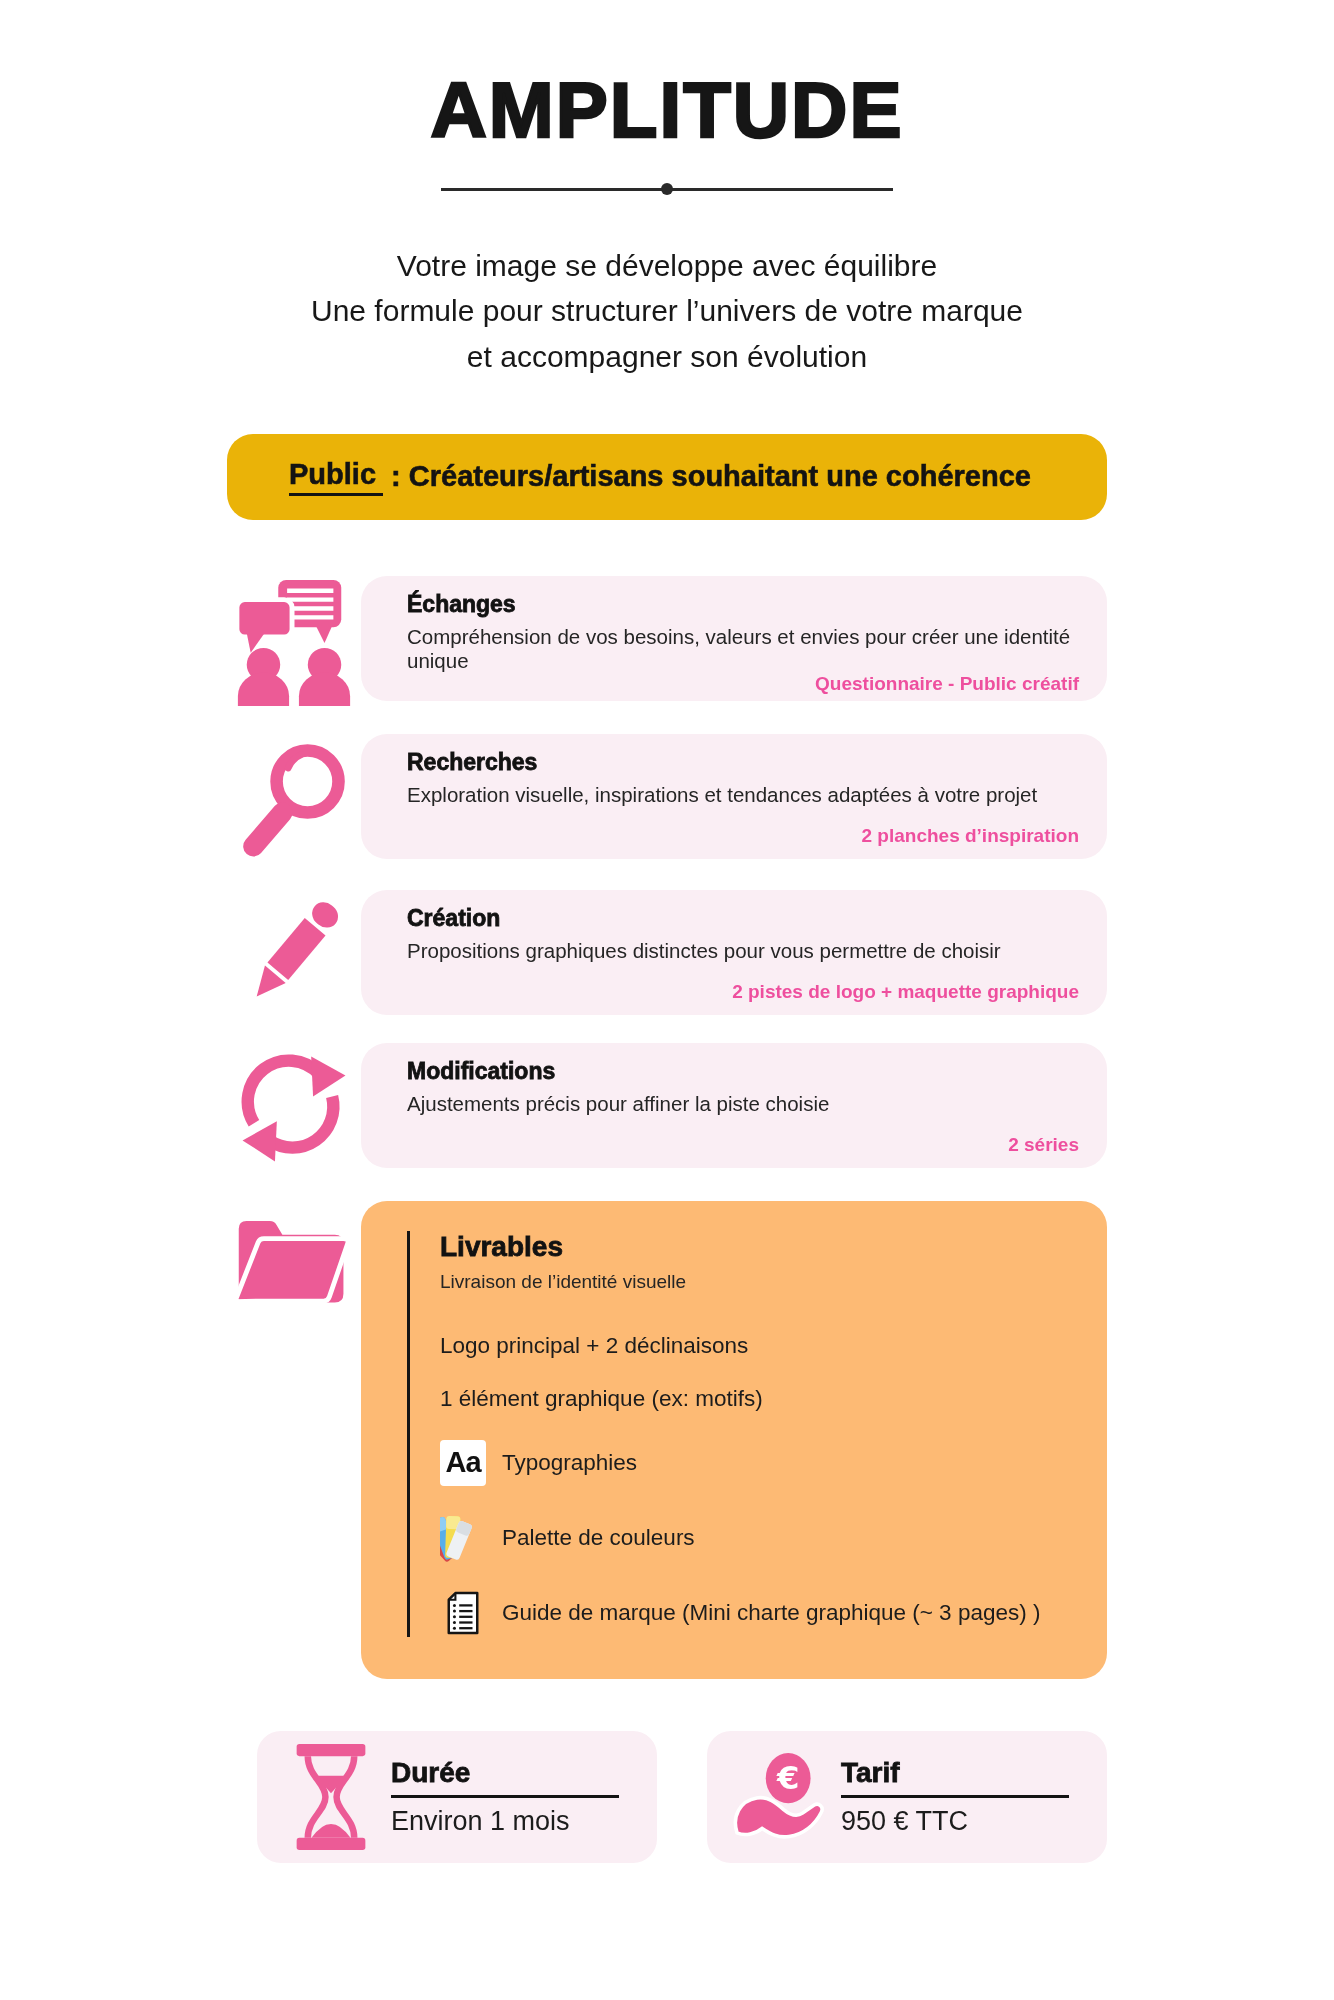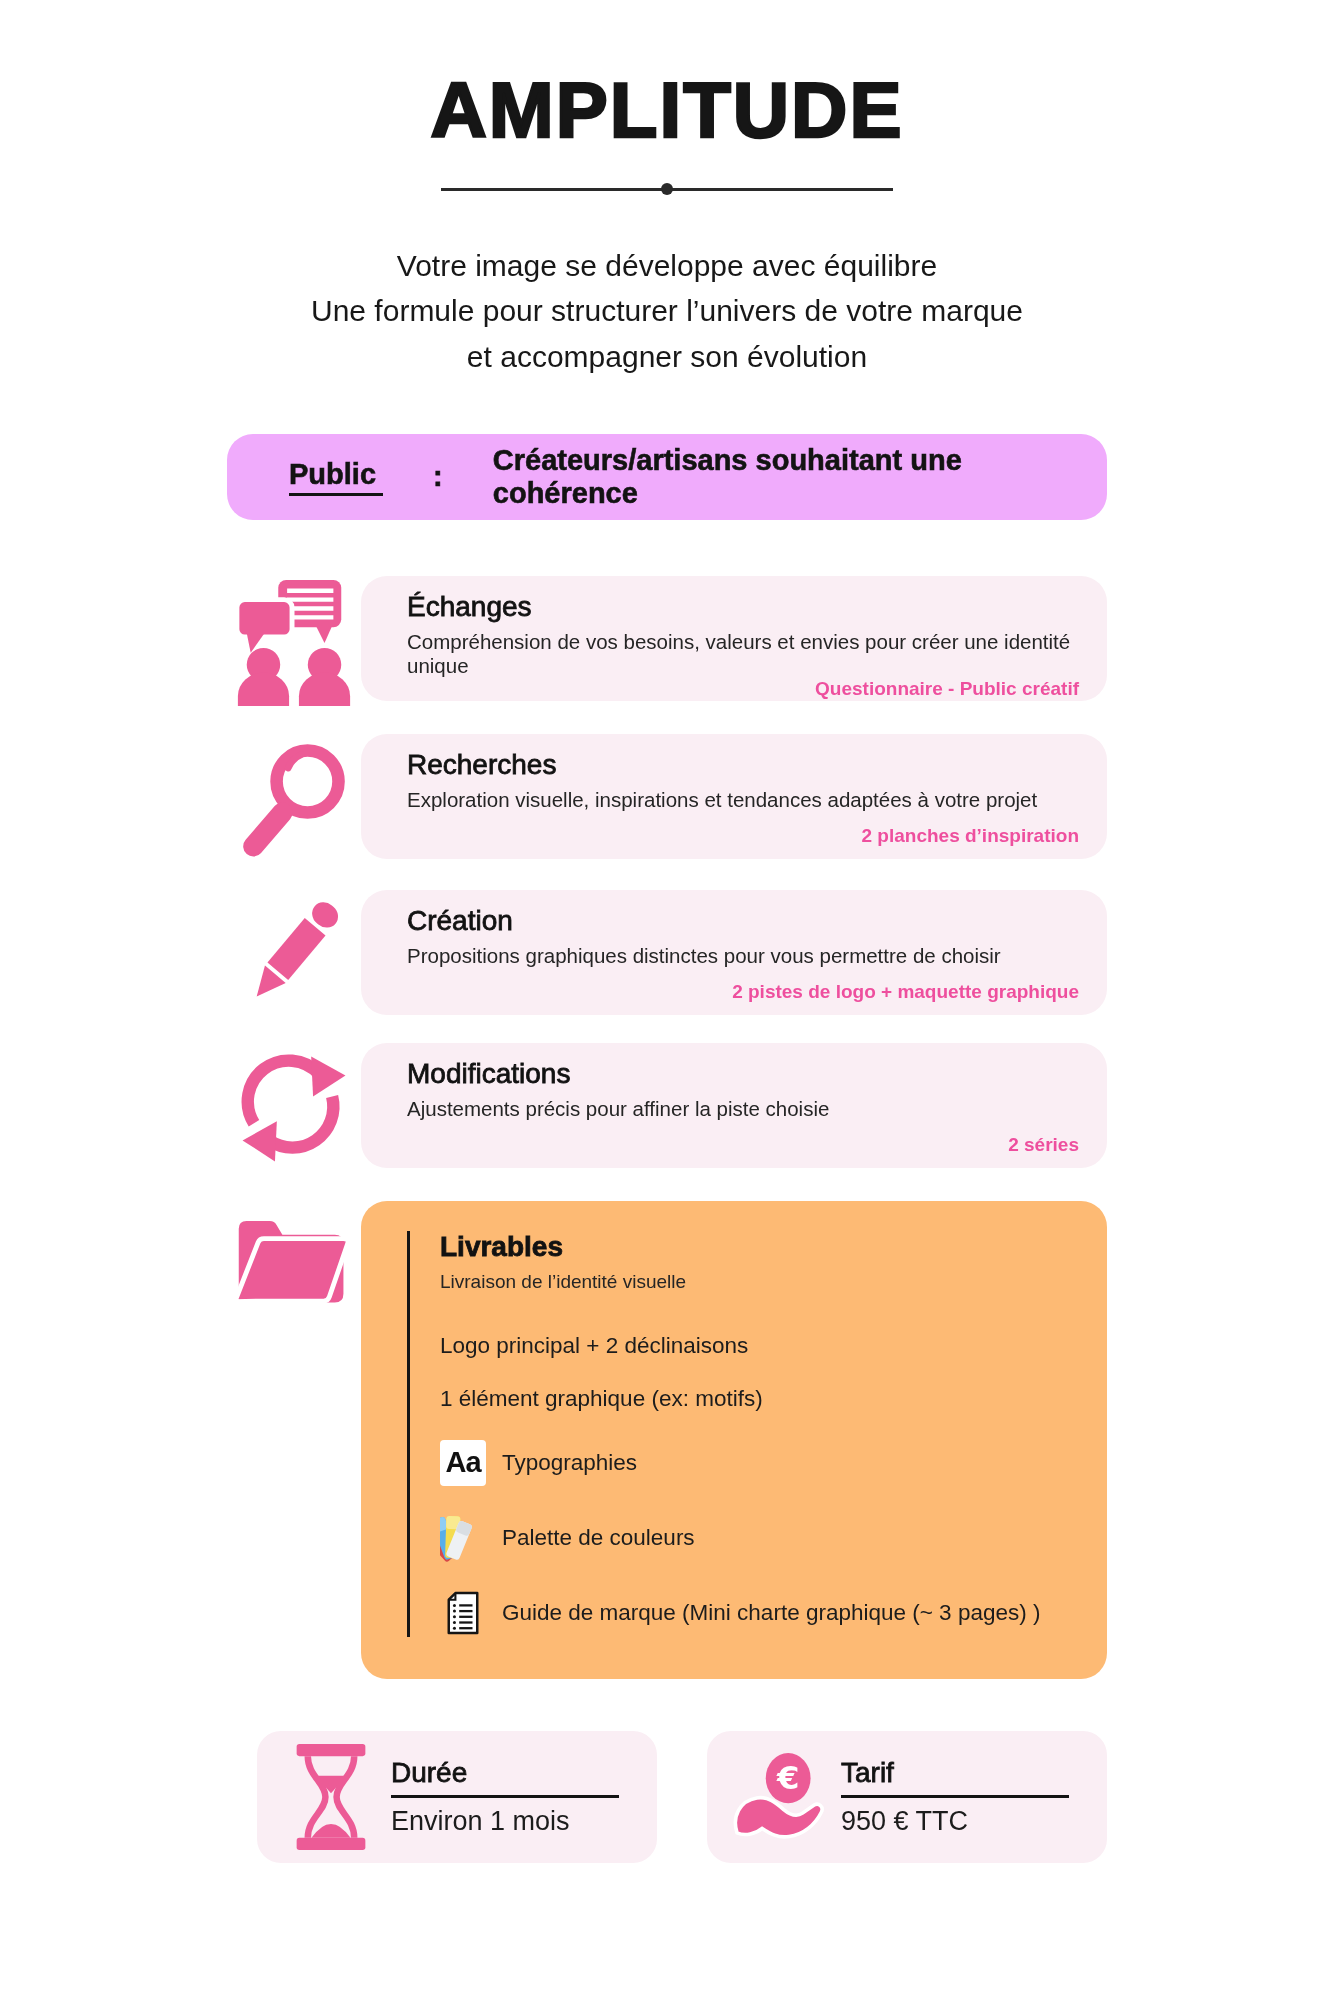--- a/index.html
+++ b/index.html
@@ -12,57 +12,57 @@
   .hdr h1 {
     font-size:78px; line-height:1.1; font-weight:700; color:#161616;
     letter-spacing:2px; -webkit-text-stroke:2.6px #161616;
   }
   .divider { position:relative; width:452px; height:3px; background:#2a2a2a; margin:34px auto 0; }
   .divider .dot { position:absolute; left:50%; top:50%; transform:translate(-50%,-50%); width:12px; height:12px; border-radius:50%; background:#2a2a2a; }
   .subtitle { margin-top:52px; font-family:Liberation Sans, sans-serif; font-size:30px; line-height:1.52; color:#181818; text-align:center; }
 
   
   .public-banner {
-    margin-top:54px; height:86px; background:#f0abfc; border-radius:26px;
+    margin-top:54px; height:86px; background:#eab308; border-radius:26px;
     display:flex; align-items:center; padding-left:62px;
-    font-size:29px; font-weight:700; color:#131313;gap:42px; -webkit-text-stroke:0.6px #131313;
+    font-size:29px; font-weight:700; color:#131313; -webkit-text-stroke:0.6px #131313;
   }
   .public-label { border-bottom:3.5px solid #131313; padding-bottom:2px; padding-right:7px; }
 
   
   .steps { margin-top:56px; }
   .step-row { display:flex; margin-bottom:28px; }
   .icon-col { width:134px; flex:0 0 134px; display:flex; align-items:center; justify-content:center; }
   .icon-col.top { align-items:flex-start; padding-top:2px; }
   .step-card {
     flex:1; height:125px; background:#faeef4; border-radius:26px;
     padding:15px 28px 12px 46px; display:flex; flex-direction:column;
   }
-  .step-title { font-size:28px; font-weight:400; color:#121212; -webkit-text-stroke:0.8px #121212; }
+  .step-title { font-size:23px; font-weight:700; color:#121212; -webkit-text-stroke:0.8px #121212; }
   .step-desc { font-size:20.5px; color:#252525; margin-top:7px; }
   .step-note { margin-top:auto; text-align:right; font-size:19px; font-weight:700; color:#ee4f9e; }
 
   
   .liv-card { flex:1; background:#fdba74; border-radius:26px; padding:30px 30px 42px 46px; }
   .liv-content { border-left:3px solid #151515; padding-left:30px; }
   .liv-title { font-size:28px; font-weight:700; color:#121212; -webkit-text-stroke:0.8px #121212; }
   .liv-sub { font-size:19px; color:#252525; margin-top:8px; }
   .liv-list { margin-top:40px; list-style:none; }
   .liv-item { font-size:22.5px; color:#1c1c1c; margin-bottom:27px; display:flex; align-items:center; }
   .liv-item .item-icon { width:46px; height:48px; margin-right:16px; flex:0 0 46px; display:flex; align-items:center; justify-content:center; }
   .liv-item:last-child { margin-bottom:0; }
   .aa-box { width:46px; height:46px; background:#ffffff; border-radius:4px; display:flex; align-items:center; justify-content:center;
             font-size:29px; font-weight:700; color:#111; letter-spacing:-1px; }
 
   
   .meta-row { margin-top:52px; display:flex; padding-left:30px; gap:50px; }
   .meta-box { width:400px; height:132px; background:#faeef4; border-radius:24px; display:flex; align-items:center; padding:0 12px 0 20px; }
   .meta-icon { width:108px; flex:0 0 108px; display:flex; align-items:center; justify-content:center; }
   .meta-text { margin-left:6px; }
-  .meta-label { display:block; width:228px; font-size:28px; font-weight:400; color:#121212; -webkit-text-stroke:0.8px #121212;
+  .meta-label { display:block; width:228px; font-size:28px; font-weight:700; color:#121212; -webkit-text-stroke:0.8px #121212;
                 border-bottom:3px solid #131313; padding-bottom:6px; }
   .meta-value { display:block; margin-top:8px; font-size:27px; color:#1c1c1c; }
 
   svg { display:block; }
 </style>
 </head>
 <body>
 
 <div class="page">
   <div class="content">

